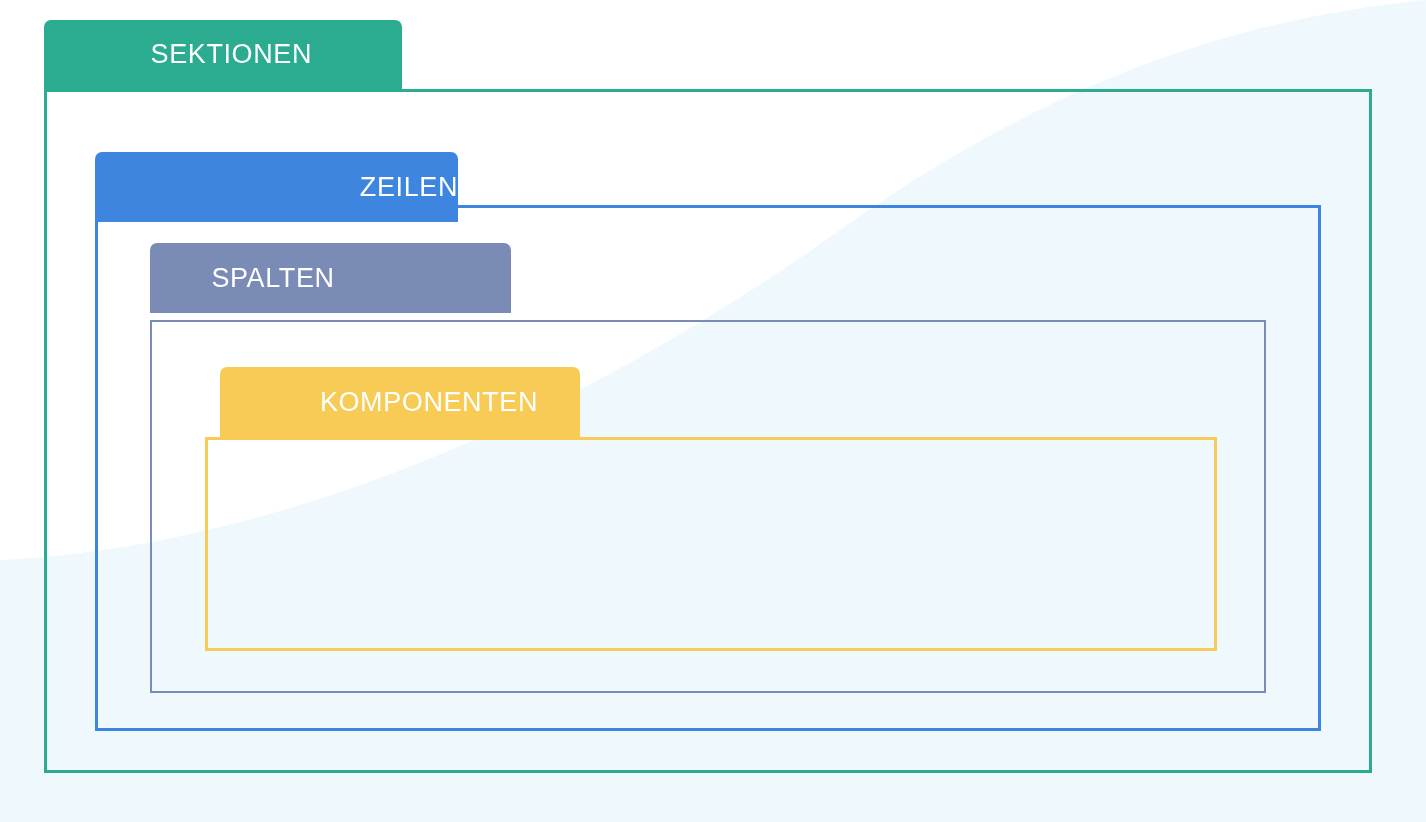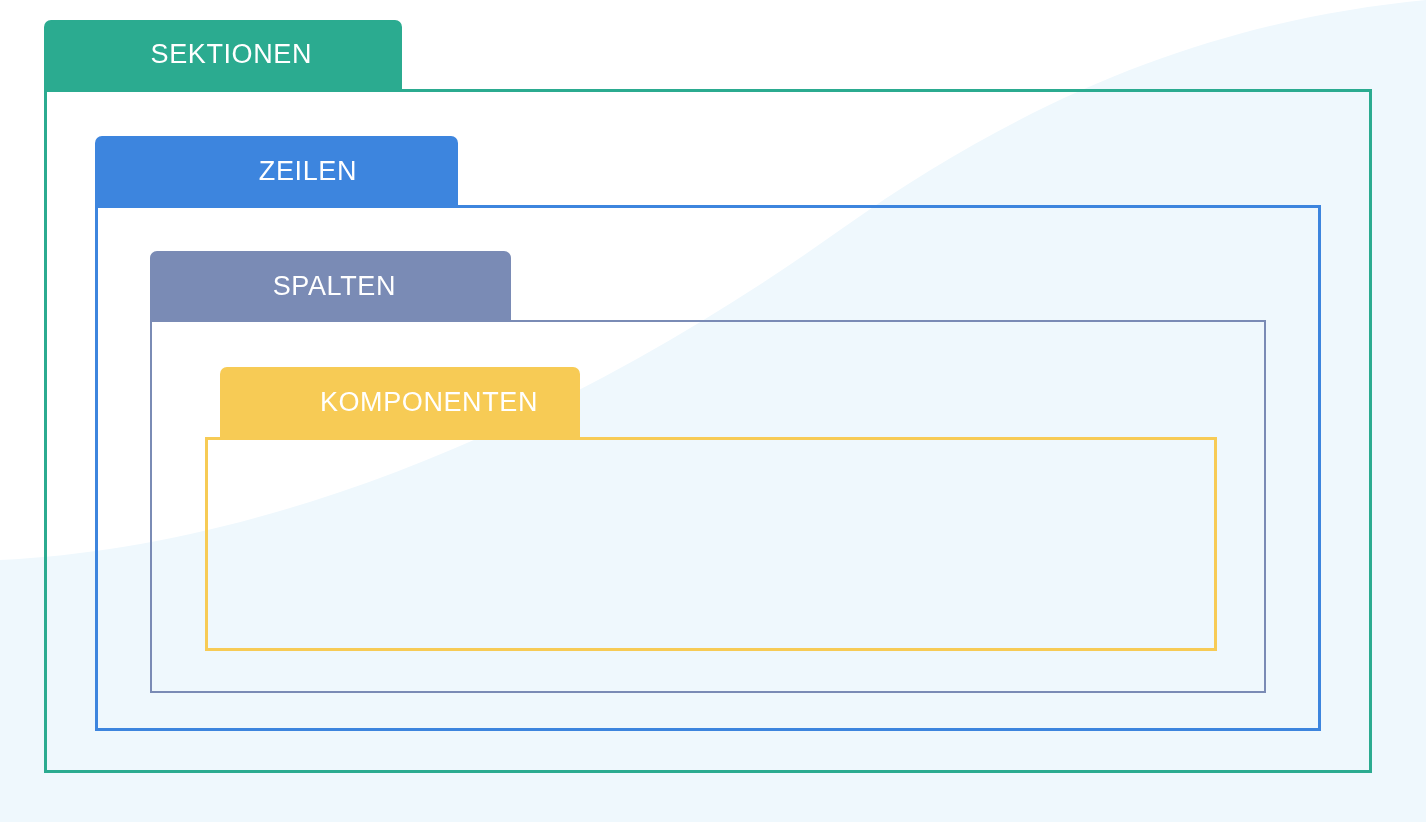--- a/index.html
+++ b/index.html
@@ -68,41 +68,41 @@
   }
   #box-sektionen .nest-body {
     left: 44px; top: 89px;
     width: 1328px; height: 684px;
     border: 3px solid #2bab90;
     border-top-color: #2bab90;
   }
 
   
   #box-zeilen .nest-tab {
-    left: 95px; top: 136px;
+    left: 95px; top: 152px;
     width: 363px; height: 70px;
     background: #3d85de;
     border-radius: 7px 7px 0 0;
-    padding-right: 101px;
     font-size: 27px;
   }
   #box-zeilen .nest-body {
     left: 95px; top: 205px;
     width: 1226px; height: 526px;
     border: 3px solid #3d85de;
   }
 
   
   #box-spalten .nest-tab {
-    left: 150px; top: 251px;
+    left: 150px; top: 243px;
     width: 361px; height: 70px;
     background: #7a8bb5;
     border-radius: 7px 7px 0 0;
     padding-right: 115px;
     font-size: 27px;
+    justify-content: center;
   }
   #box-spalten .nest-body {
     left: 150px; top: 320px;
     width: 1116px; height: 373px;
     border: 2px solid #7a8bb5;
   }
 
   
   #box-komponenten .nest-tab {
     left: 220px; top: 367px;

